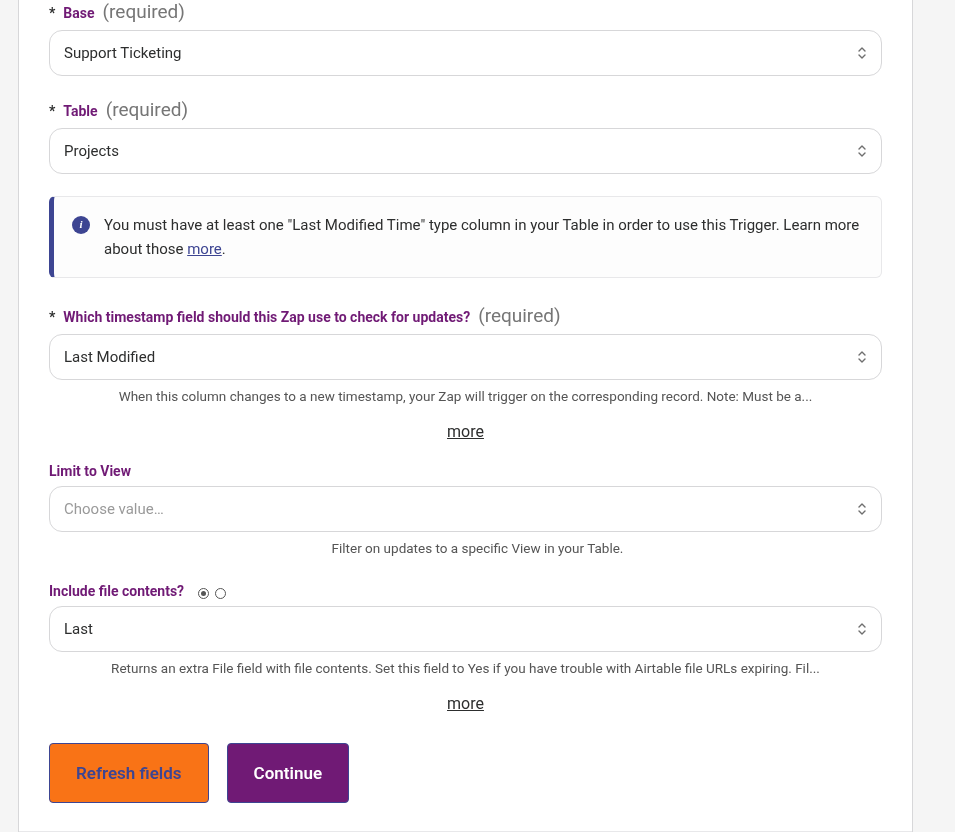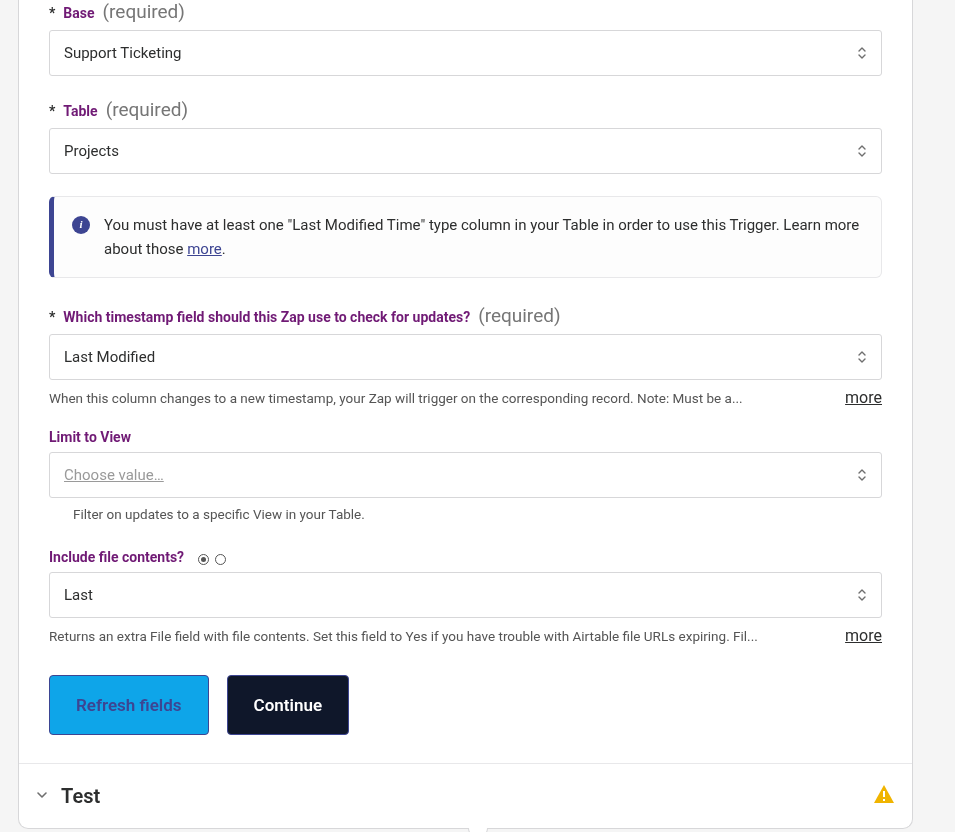--- a/index.html
+++ b/index.html
@@ -42,33 +42,32 @@
     }
     .required {
       color: #767676;
       font-weight: 400;
       font-size: 19px;
     }
     .select {
       width: 100%;
       height: 46px;
       border: 1px solid #d7d7d9;
-      border-radius: 3px;
+      border-radius: 13px;
       background: #fff;
       display: flex;
       align-items: center;
       justify-content: space-between;
       padding: 0 14px;
       cursor: pointer;
       font-size: 15px;
       color: #2d2e2e;
     }
     .select.placeholder {
       color: #9a9a9a;
-      text-decoration: underline;
     }
     .chevrons {
       color: #6f6f6f;
       display: flex;
       flex-direction: column;
       line-height: 0;
     }
     .info-banner {
       background: #fdfdfd;
       border: 1px solid #e8e8ea;
@@ -101,20 +100,21 @@
     .info-link {
       color: #3d4592;
       text-decoration: underline;
     }
     .help-row {
       display: flex;
       align-items: center;
       justify-content: space-between;
       margin-top: 8px;
       gap: 18px;
+      flex-direction: column;
     }
     .help-text {
       font-size: 13.5px;
       color: #555;
       flex: 1;
       overflow: hidden;
       white-space: nowrap;
       text-overflow: ellipsis;
     }
     .more-link {
@@ -155,26 +155,26 @@
       padding: 0 26px;
       border-radius: 4px;
       font-size: 17px;
       font-weight: 600;
       cursor: pointer;
       display: flex;
       align-items: center;
       justify-content: center;
     }
     .btn-secondary {
-      background: #0ea5e9;
+      background: #f97316;
       border: 1px solid #3d4592;
       color: #3d4592;
     }
     .btn-primary {
-      background: #0f172a;
+      background: #701a75;
       border: 1px solid #3d4592;
       color: #fff;
     }
     .test-section {
       border-top: 1px solid #e8e8ea;
       padding: 18px 16px;
       display: flex;
       align-items: center;
       justify-content: space-between;
     }

